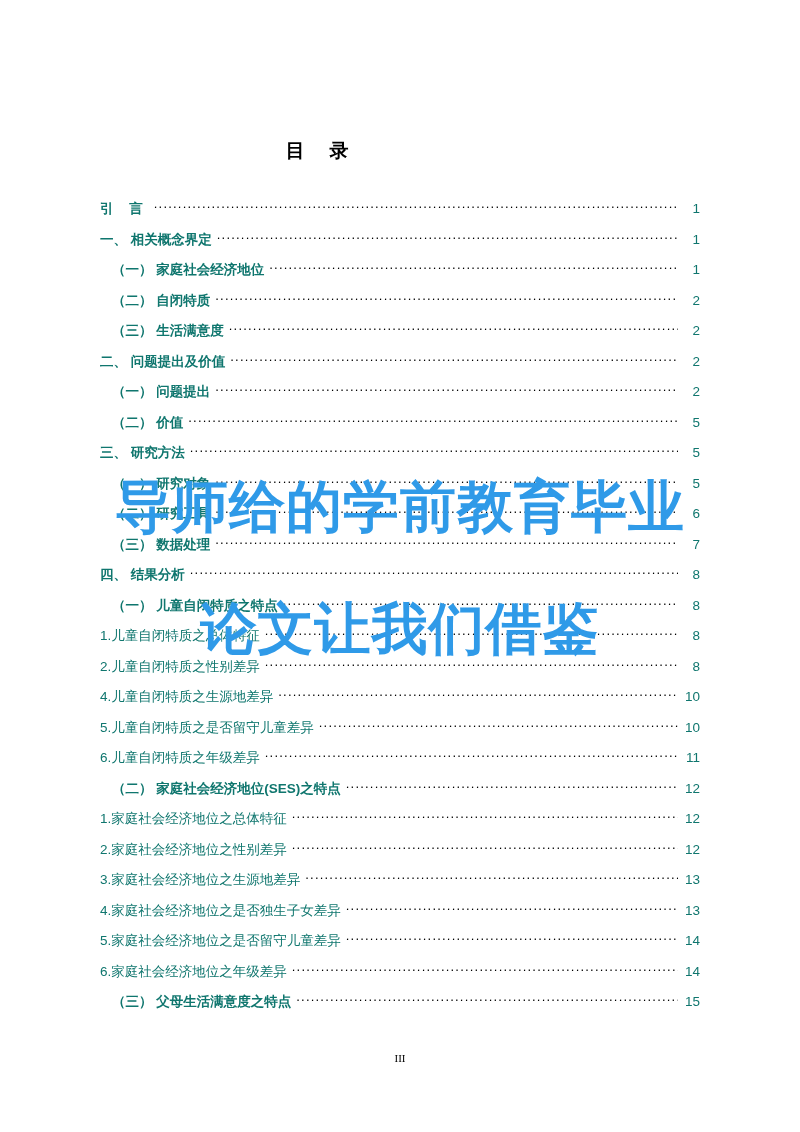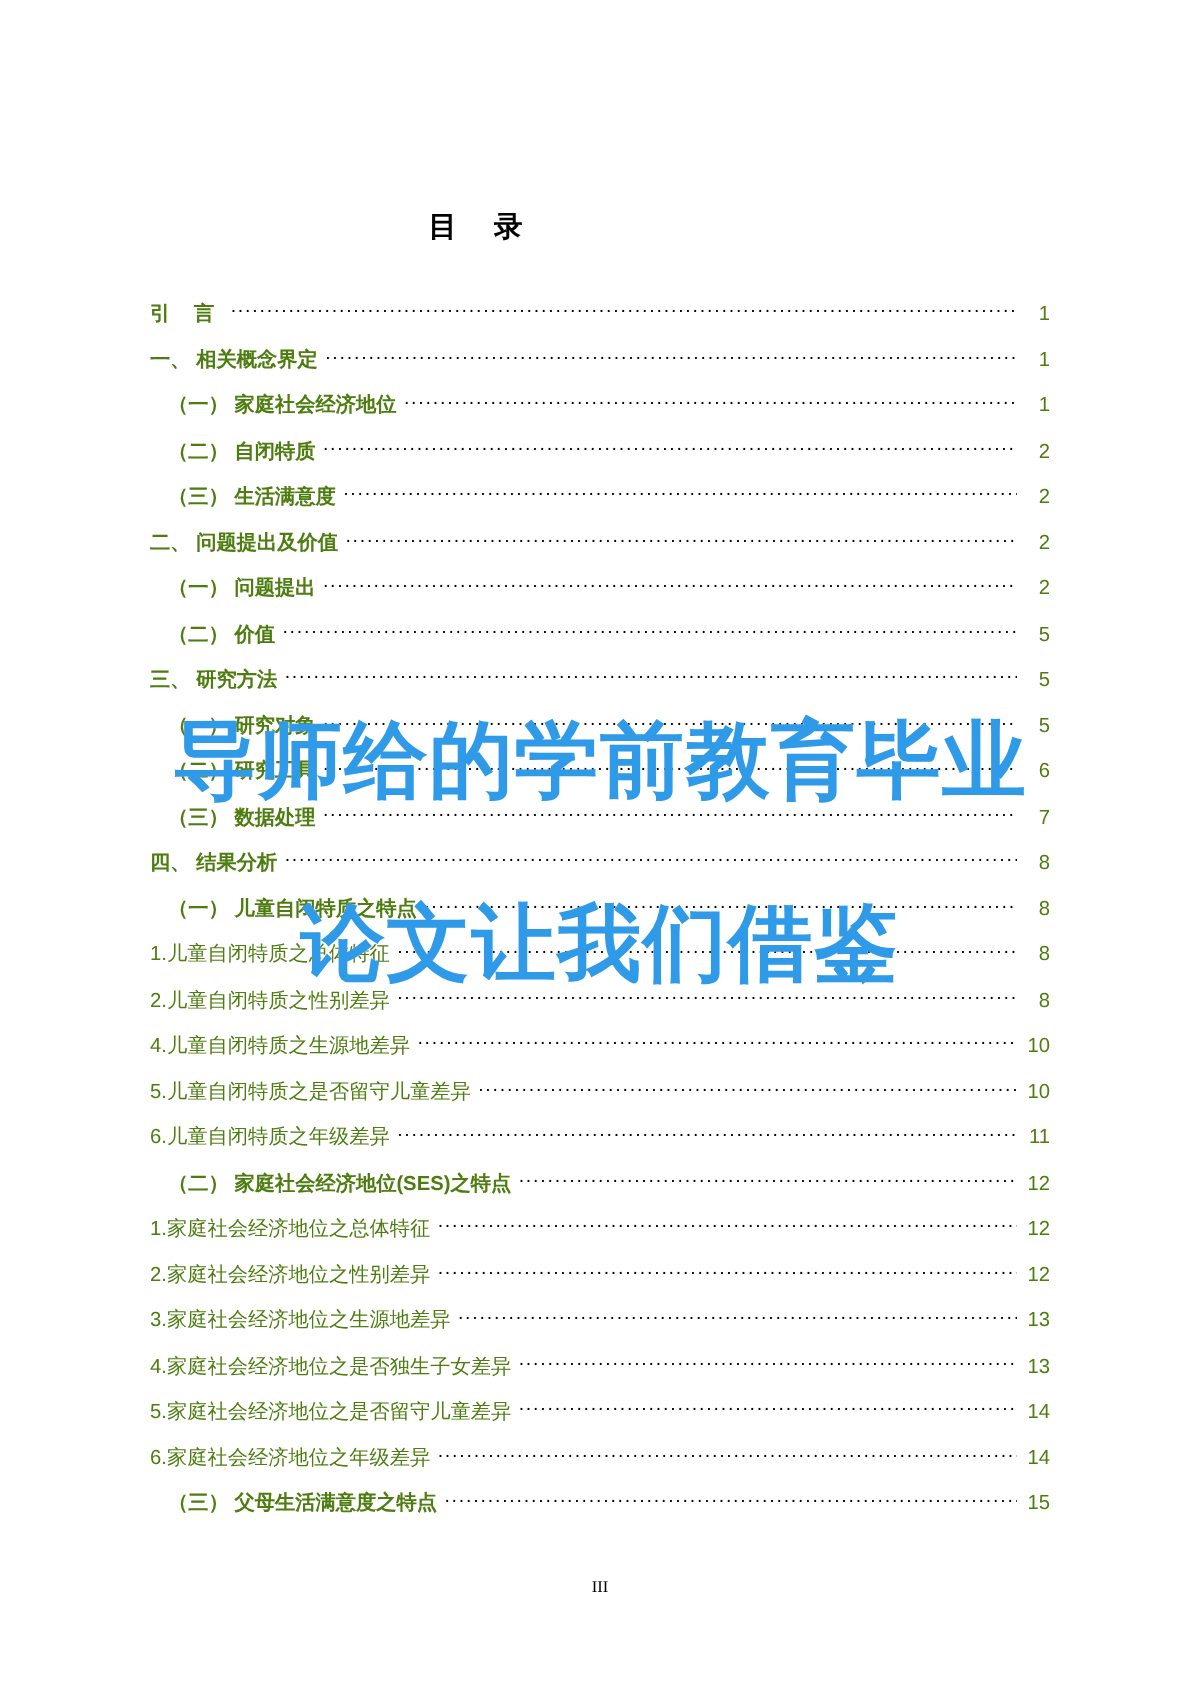--- a/index.html
+++ b/index.html
@@ -37,21 +37,21 @@
     position: absolute;
     top: 200px;
     left: 100px;
     width: 600px;
   }
   .toc-row {
     display: flex;
     align-items: baseline;
     font-size: 13.5px;
     line-height: 18px;
-    color: #4d7c0f;
+    color: #0f766e;
     margin-bottom: 12.5px;
     white-space: nowrap;
   }
   .toc-label {
     flex: 0 0 auto;
     padding-right: 3px;
   }
   .toc-dots {
     flex: 1 1 auto;
     overflow: hidden;

